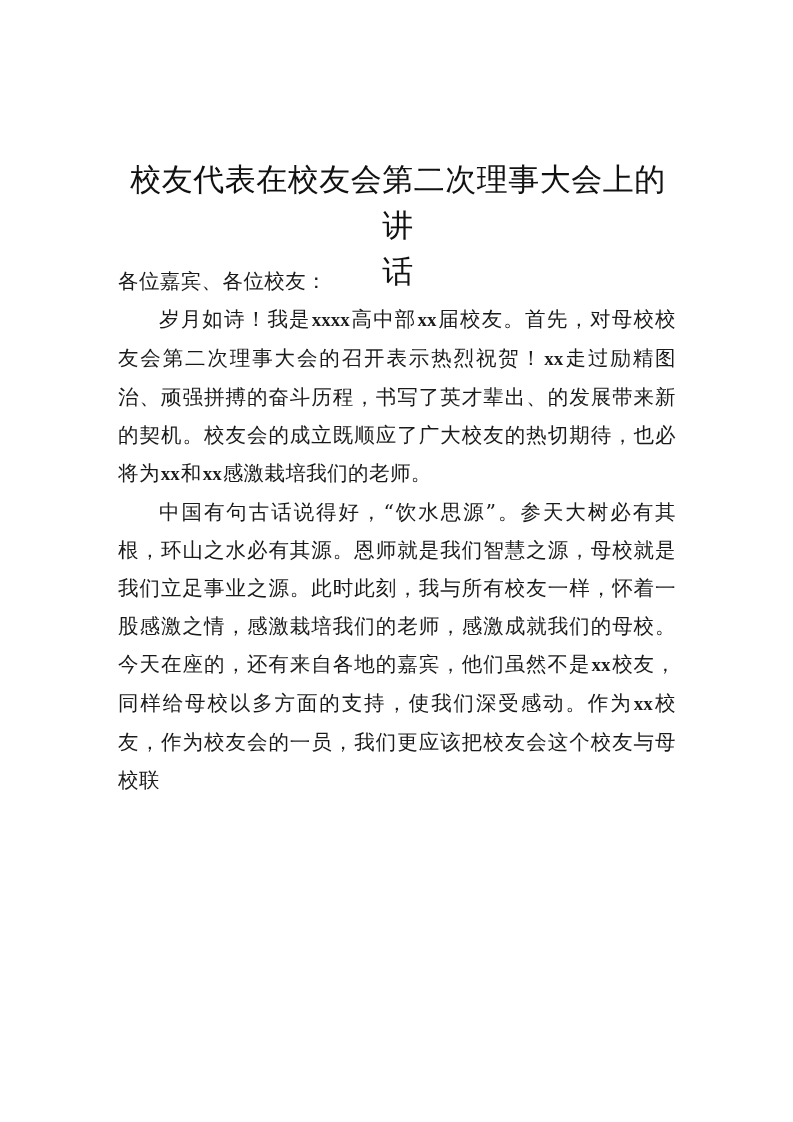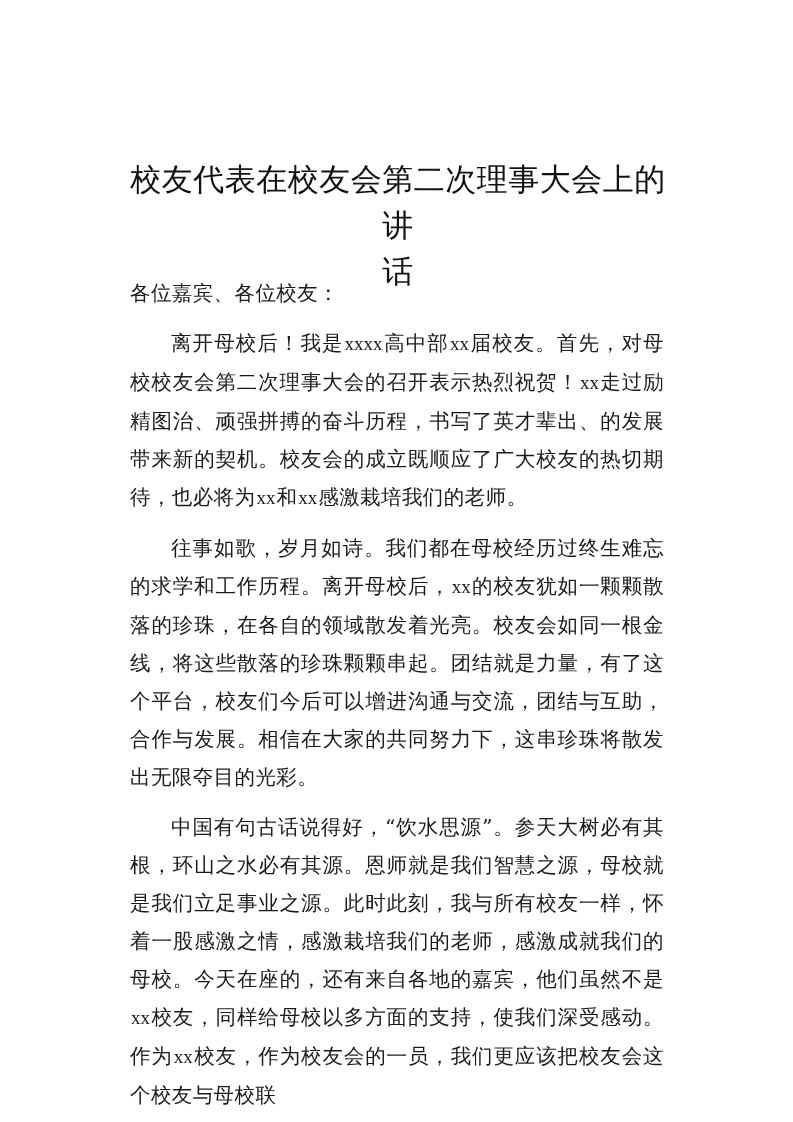--- a/index.html
+++ b/index.html
@@ -40,54 +40,53 @@
   }
 
   .body-block {
     position: absolute;
     left: 118px;
     top: 262px;
     width: 558px;
   }
 
   p.para {
-    margin: 12px;
+    margin: 0;
     padding: 0;
     font-family: "DejaVu Serif", "Liberation Serif", serif;
     font-size: 20.5px;
     line-height: 38px;
     text-align: justify;
     text-justify: inter-character;
     text-align-last: left;
     color: #1a1a1a;
     letter-spacing: 0.4px;
   }
 
   p.para.indent {
     text-indent: 2em;
   }
 
   .latin {
     font-family: "Liberation Serif", "DejaVu Serif", serif;
-    font-weight: normal;
+    font-weight: bold;
     font-size: 19px;
     letter-spacing: 0;
     padding: 0 1px;
   }
 </style>
 </head>
 <body>
 
 <div class="page">
 
   <h1 class="doc-title">
       <div>校友代表在校友会第二次理事大会上的讲</div>
       <div>话</div>
     </h1>
 
   <div class="body-block">
       <p class="para"><span>各位嘉宾、各位校友：</span></p>
-      <p class="para indent"><span>离开母校后！我是</span><span class="latin">xxxx</span><span>高中部</span><span class="latin">xx</span><span>届校友。首先，对母校校友会第二次理事大会的召开表示热烈祝贺！</span><span class="latin">xx</span><span>走过励精图治、顽强拼搏的奋斗历程，书写了英才辈出、的发展带来新的契机。校友会的成立既顺应了广大校友的热切期待，也必将为</span><span class="latin">xx</span><span>和</span><span class="latin">xx</span><span>感激栽培我们的老师。</span></p>
-      <p class="para indent"><span>往事如歌，岁月如诗。我们都在母校经历过终生难忘的求学和工作历程。离开母校后，</span><span class="latin">xx</span><span>的校友犹如一颗颗散落的珍珠，在各自的领域散发着光亮。校友会如同一根金线，将这些散落的珍珠颗颗串起。团结就是力量，有了这个平台，校友们今后可以增进沟通与交流，团结与互助，合作与发展。相信在大家的共同努力下，这串珍珠将散发出无限夺目的光彩。</span></p>
+      <p class="para indent"><span>岁月如诗！我是</span><span class="latin">xxxx</span><span>高中部</span><span class="latin">xx</span><span>届校友。首先，对母校校友会第二次理事大会的召开表示热烈祝贺！</span><span class="latin">xx</span><span>走过励精图治、顽强拼搏的奋斗历程，书写了英才辈出、的发展带来新的契机。校友会的成立既顺应了广大校友的热切期待，也必将为</span><span class="latin">xx</span><span>和</span><span class="latin">xx</span><span>感激栽培我们的老师。</span></p>
       <p class="para indent"><span>中国有句古话说得好，“饮水思源”。参天大树必有其根，环山之水必有其源。恩师就是我们智慧之源，母校就是我们立足事业之源。此时此刻，我与所有校友一样，怀着一股感激之情，感激栽培我们的老师，感激成就我们的母校。今天在座的，还有来自各地的嘉宾，他们虽然不是</span><span class="latin">xx</span><span>校友，同样给母校以多方面的支持，使我们深受感动。作为</span><span class="latin">xx</span><span>校友，作为校友会的一员，我们更应该把校友会这个校友与母校联</span></p>
     </div>
 
 </div>
 
 </body></html>

